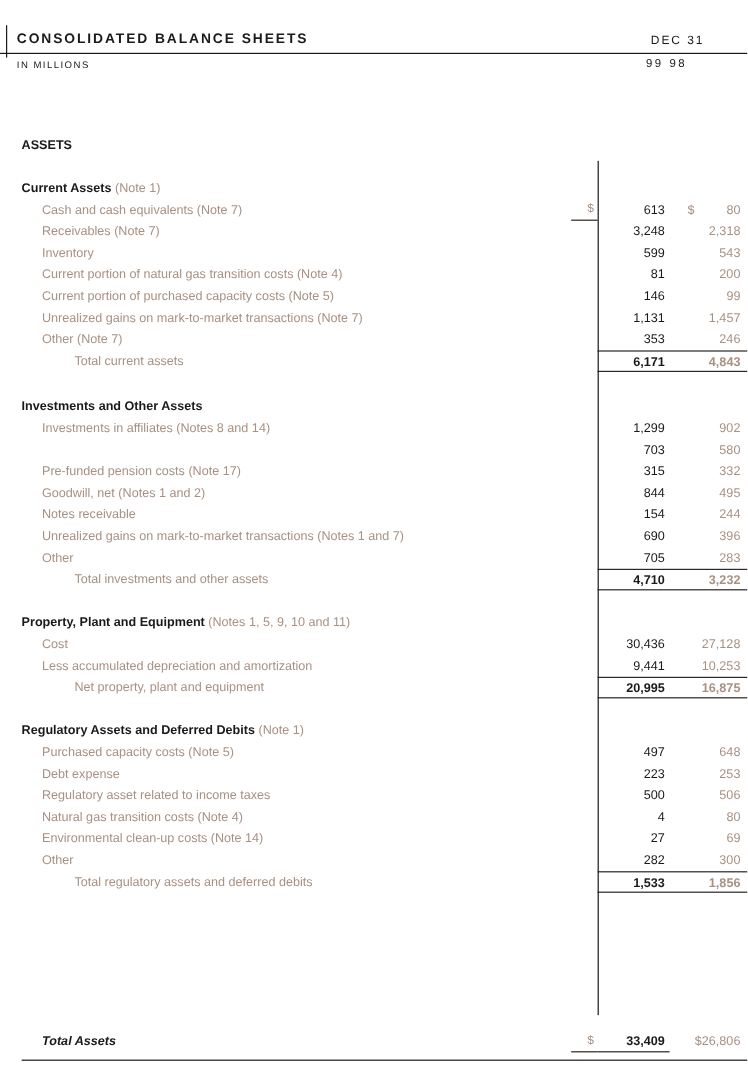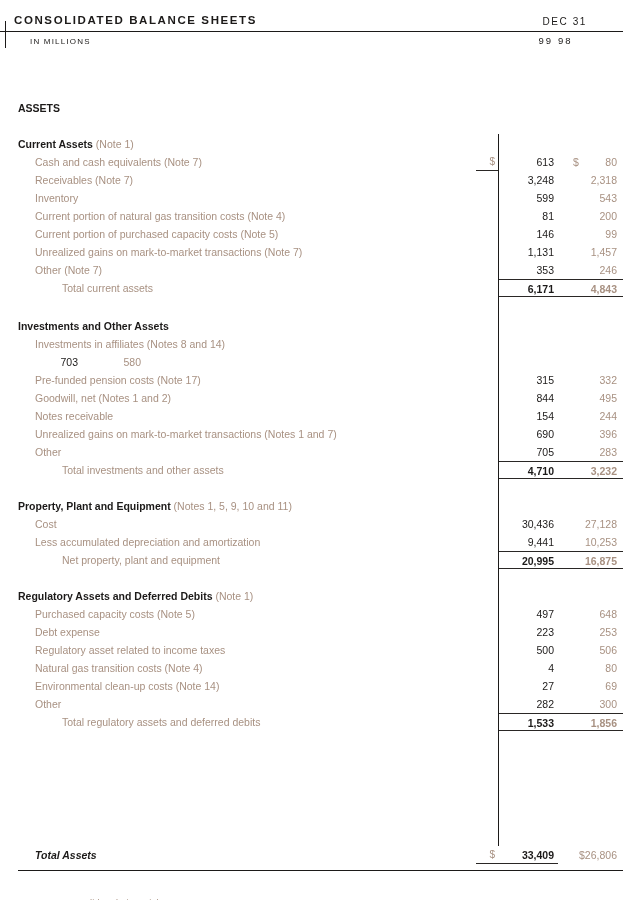--- a/index.html
+++ b/index.html
@@ -10,35 +10,35 @@
   html,body{margin:0;padding:0;background:#ffffff;}
   .page{
     position:relative;
     width:623px;height:900px;
     background:#fff;
     font-family:"Liberation Sans",sans-serif;
     color:var(--ink);
     overflow:hidden;
   }
   
-  header{position:relative;padding-top:13px;}
+  header{position:relative;padding-top:26px;}
   .tick{position:absolute;left:5px;top:21px;width:1px;height:27px;background:var(--ink);}
   .title-row{display:flex;align-items:flex-end;padding-left:14px;height:14px;}
   h1{margin:0;font-size:11.5px;font-weight:700;letter-spacing:1.6px;line-height:14px;}
   .date{margin-left:auto;margin-right:36px;font-size:10px;font-weight:500;letter-spacing:1.6px;line-height:11px;}
   .hrule{border-top:1.5px solid var(--ink);margin-top:4px;}
   .units-row{display:flex;align-items:center;height:16px;margin-top:1px;font-size:8px;letter-spacing:1.2px;}
-  .ulab{flex:1;padding-left:14px;margin-left:16px;}
+  .ulab{flex:1;padding-left:14px;}
   .colhead{font-size:9.5px;letter-spacing:2px;}
   .units-row .c1{padding-right:5px;}
   
   .vline{position:absolute;left:498px;top:134px;width:1px;height:712px;background:var(--ink);}
   
   main{margin-top:50px;}
-  .row{display:flex;align-items:center;height:18px;font-size:10.5px;line-height:18px;}
+  .row{display:flex;align-items:center;height:18px;font-size:10.5px;line-height:18px;justify-content:flex-end;}
   .label{flex:1;white-space:nowrap;overflow:hidden;}
   .ind0{padding-left:18px;}
   .ind1{padding-left:35px;}
   .ind2{padding-left:62px;}
   .note{color:var(--accent);font-weight:400;}
   .row.heading .lab-main{font-weight:700;color:var(--ink);}
   .row.item .label{color:var(--accent);}
   .row.total .label{color:var(--accent);}
   .pre{width:22px;height:18px;line-height:18px;text-align:right;padding-right:3px;
        box-sizing:border-box;color:var(--accent);font-size:10px;}
@@ -197,20 +197,26 @@
           <div class="nums">
             <span class="c1"></span>
             <span class="c2">
               <span class="val"></span>
             </span>
           </div>
         </div>
         <div class="row item">
           <span class="label ind1"><span class="lab-main">Investments in affiliates (Notes 8 and 14)</span></span>
           <span class="pre"></span>
+          <div class="nums">
+            <span class="c1">1,299</span>
+            <span class="c2">
+              <span class="val">902</span>
+            </span>
+          </div>
         </div>
         <div class="row item">
           <span class="pre"></span>
           <div class="nums">
             <span class="c1">703</span>
             <span class="c2">
               <span class="val">580</span>
             </span>
           </div>
         </div>

